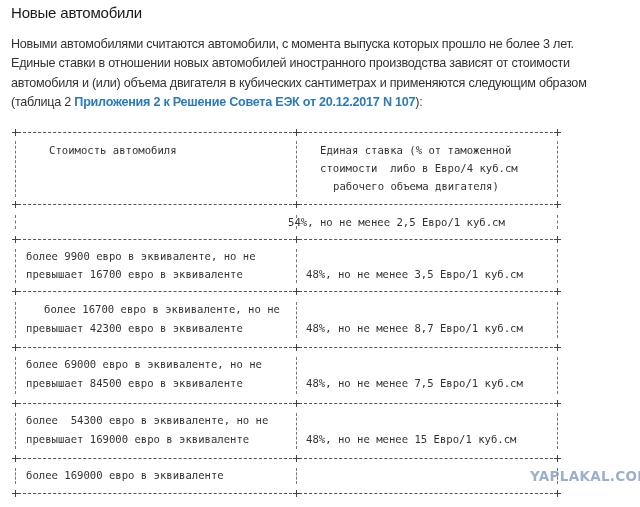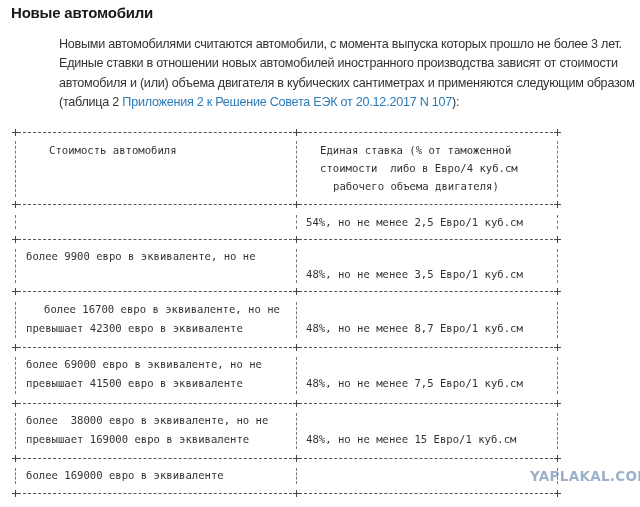--- a/index.html
+++ b/index.html
@@ -13,38 +13,39 @@
       position: relative;
       overflow: hidden;
       font-family: "Liberation Sans", "DejaVu Sans", sans-serif;
       color: #222222;
     }
     .title {
       position: absolute;
       left: 11px;
       top: 4px;
       font-size: 15px;
-      font-weight: bold;
+      font-weight: normal;
       color: #1a1a1a;
       letter-spacing: -0.2px;
     }
     .para {
       position: absolute;
       left: 11px;
       top: 35px;
       width: 625px;
       font-size: 12.6px;
       line-height: 19.3px;
       color: #333333;
       letter-spacing: -0.25px;
     }
-    .para .line { display: block; white-space: nowrap; margin-left: 48px; }
+    .para .line { display: block; white-space: nowrap; }
     .para a {
       color: #2b7bb9;
       text-decoration: none;
+      font-weight: bold;
     }
     .ascii {
       position: absolute;
       left: 0;
       top: 0;
       width: 640px;
       height: 507px;
     }
     .border-h {
       position: absolute;
@@ -165,33 +166,34 @@
 
   <div class="vbar" style="left:15px;top:468px;height:16px"></div>
   <div class="vbar" style="left:296px;top:468px;height:16px"></div>
   <div class="vbar" style="left:557px;top:468px;height:16px"></div>
 
   <div class="cell" style="left:320px;top:141px">Единая ставка (% от таможенной</div>
   <div class="cell" style="left:49px;top:141px">Стоимость автомобиля</div>
   <div class="cell" style="left:320px;top:159px">стоимости  либо в Евро/4 куб.см</div>
   <div class="cell" style="left:333px;top:177px">рабочего объема двигателя)</div>
 
-  <div class="cell" style="left:306px;top:213px">54%, но не менее 2,5 Евро/1 куб.см</div>
+  <div class="cell" style="left:288px;top:213px">54%, но не менее 2,5 Евро/1 куб.см</div>
 
   <div class="cell" style="left:26px;top:247px">более 9900 евро в эквиваленте, но не</div>
+  <div class="cell" style="left:26px;top:265px">превышает 16700 евро в эквиваленте</div>
   <div class="cell" style="left:306px;top:265px">48%, но не менее 3,5 Евро/1 куб.см</div>
 
   <div class="cell" style="left:44px;top:300px">более 16700 евро в эквиваленте, но не</div>
   <div class="cell" style="left:26px;top:319px">превышает 42300 евро в эквиваленте</div>
   <div class="cell" style="left:306px;top:319px">48%, но не менее 8,7 Евро/1 куб.см</div>
 
   <div class="cell" style="left:26px;top:355px">более 69000 евро в эквиваленте, но не</div>
-  <div class="cell" style="left:26px;top:374px">превышает 41500 евро в эквиваленте</div>
+  <div class="cell" style="left:26px;top:374px">превышает 84500 евро в эквиваленте</div>
   <div class="cell" style="left:306px;top:374px">48%, но не менее 7,5 Евро/1 куб.см</div>
 
-  <div class="cell" style="left:26px;top:411px">более  38000 евро в эквиваленте, но не</div>
+  <div class="cell" style="left:26px;top:411px">более  54300 евро в эквиваленте, но не</div>
   <div class="cell" style="left:26px;top:430px">превышает 169000 евро в эквиваленте</div>
   <div class="cell" style="left:306px;top:430px">48%, но не менее 15 Евро/1 куб.см</div>
 
   <div class="cell" style="left:26px;top:466px">более 169000 евро в эквиваленте</div>
 </div>
 
 <div class="watermark">YAPLAKAL.COM</div>
 
 </body></html>

